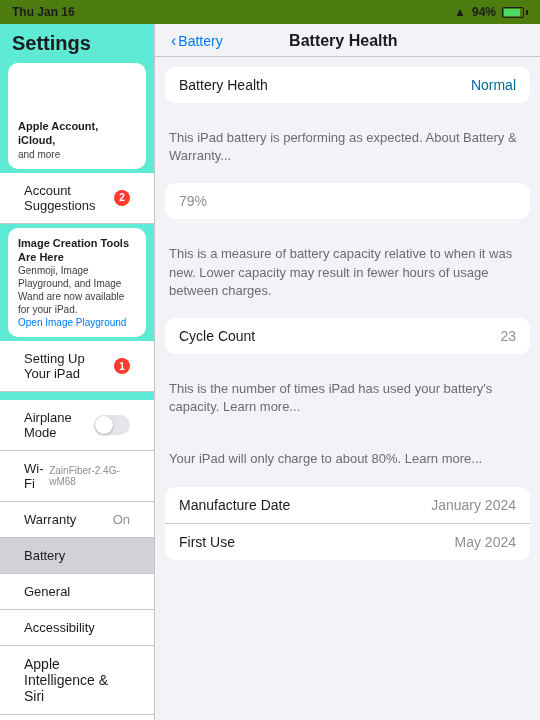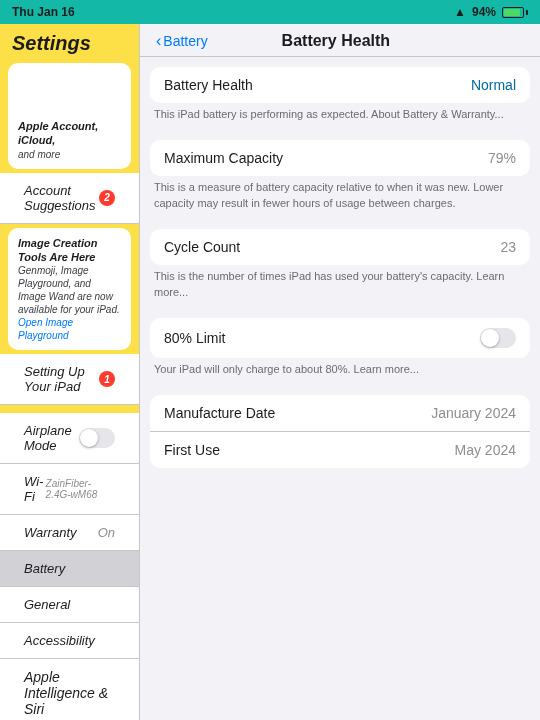--- a/index.html
+++ b/index.html
@@ -8,21 +8,21 @@
       background: #f2f2f7;
       width: 540px;
       height: 720px;
       overflow: hidden;
       display: flex;
       flex-direction: column;
     }
 
     
     .status-bar {
-      background: #14b8a6;
+      background: #4d7c0f;
       display: flex;
       justify-content: space-between;
       align-items: center;
       padding: 4px 12px;
       font-size: 12px;
       font-weight: 600;
       height: 24px;
     }
     .status-bar-left { color: #1c1c1e; }
     .status-bar-right {
@@ -62,26 +62,25 @@
 
     
     .main-layout {
       display: flex;
       flex: 1;
       overflow: hidden;
     }
 
     
     .sidebar {
-      width: 140px;
-      background: #fde047;
+      width: 155px;
+      background: #5eead4;
       border-right: 0.5px solid #c6c6c8;
       overflow-y: auto;
       flex-shrink: 0;
-      font-style: italic;
     }
 
     .sidebar-header {
       padding: 8px 12px 4px;
       font-size: 20px;
       font-weight: 700;
       color: #1c1c1e;
     }
 
     .notification-card {
@@ -235,23 +234,24 @@
       font-size: 14px;
       color: #1c1c1e;
       font-weight: 400;
     }
     .detail-row-value {
       font-size: 14px;
       color: #8e8e93;
     }
     .description-below {
       padding: 4px 14px 8px;
-      font-size: 11px;
+      font-size: 13px;
       color: #6c6c70;
       line-height: 1.4;
+      margin-top: 22px;
     }
 
     .status-normal {
       font-size: 14px;
       color: #0369a1;
     }
   </style>
 </head>
 <body>
 
@@ -361,21 +361,20 @@
         </div>
       </div>
       <div class="description-below">
         <p>This iPad battery is performing as expected. <a>About Battery &amp; Warranty...</a></p>
       </div>
     </div>
 
     <div style="margin-top:0;">
       <div class="detail-section">
         <div class="detail-row">
-          <span class="detail-row-label">Maximum Capacity</span>
           <span class="detail-row-value">79%</span>
         </div>
       </div>
       <div class="description-below">
         <p>This is a measure of battery capacity relative to when it was new. Lower capacity may result in fewer hours of usage between charges.</p>
       </div>
     </div>
 
     <div style="margin-top:0;">
       <div class="detail-section">
@@ -383,28 +382,20 @@
           <span class="detail-row-label">Cycle Count</span>
           <span class="detail-row-value">23</span>
         </div>
       </div>
       <div class="description-below">
         <p>This is the number of times iPad has used your battery's capacity. <a>Learn more...</a></p>
       </div>
     </div>
 
     <div style="margin-top:0;">
-      <div class="detail-section">
-        <div class="detail-row">
-          <span class="detail-row-label">80% Limit</span>
-          <div class="toggle-switch">
-            <div class="toggle-knob"></div>
-          </div>
-        </div>
-      </div>
       <div class="description-below">
         <p>Your iPad will only charge to about 80%. <a>Learn more...</a></p>
       </div>
     </div>
 
     <div style="margin-top:0;">
       <div class="detail-section">
         <div class="detail-row">
           <span class="detail-row-label">Manufacture Date</span>
           <span class="detail-row-value">January 2024</span>

